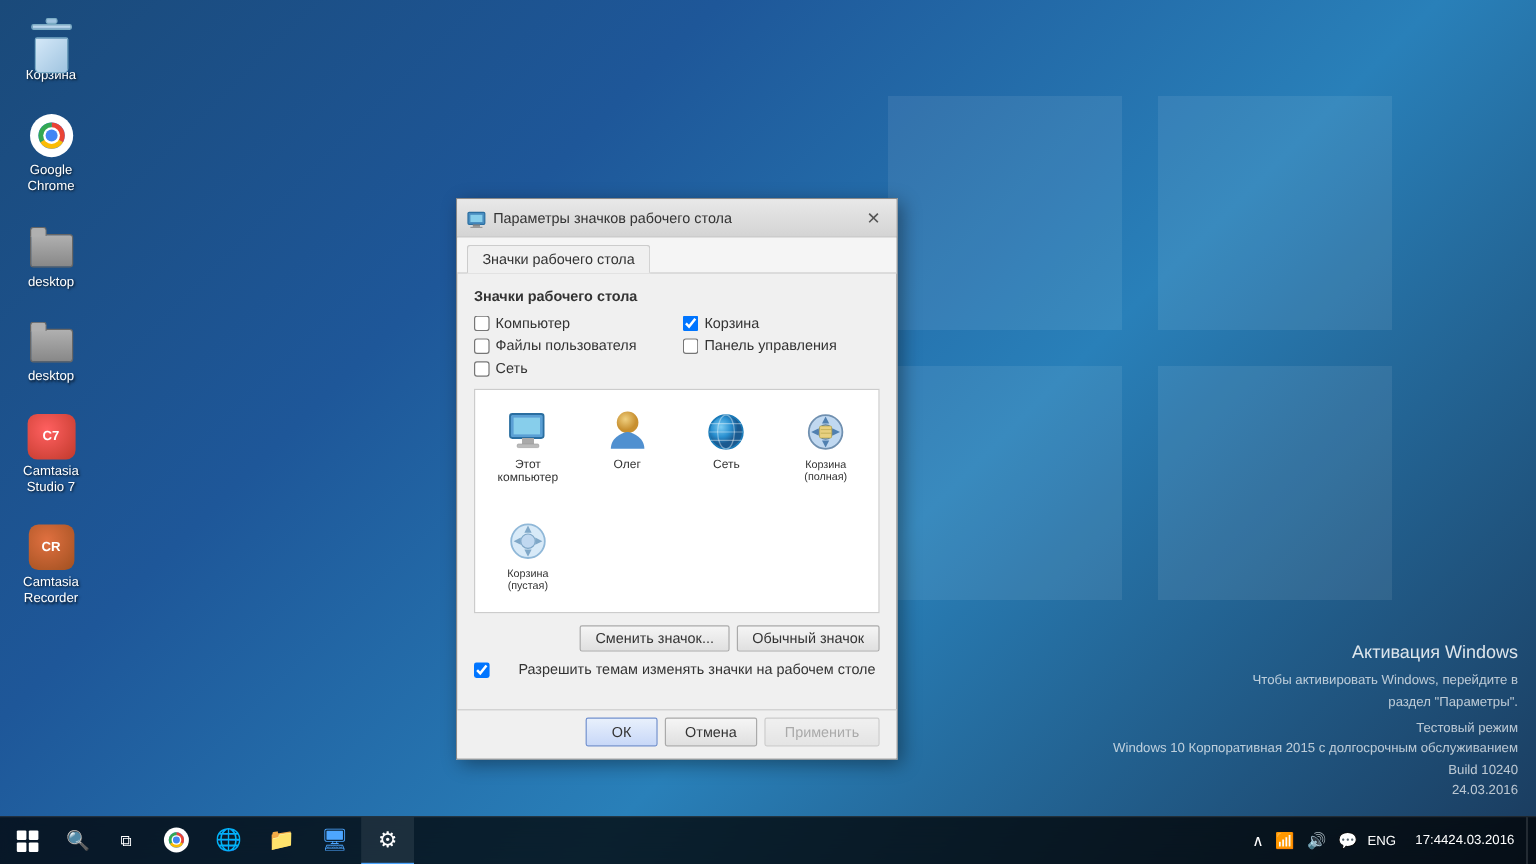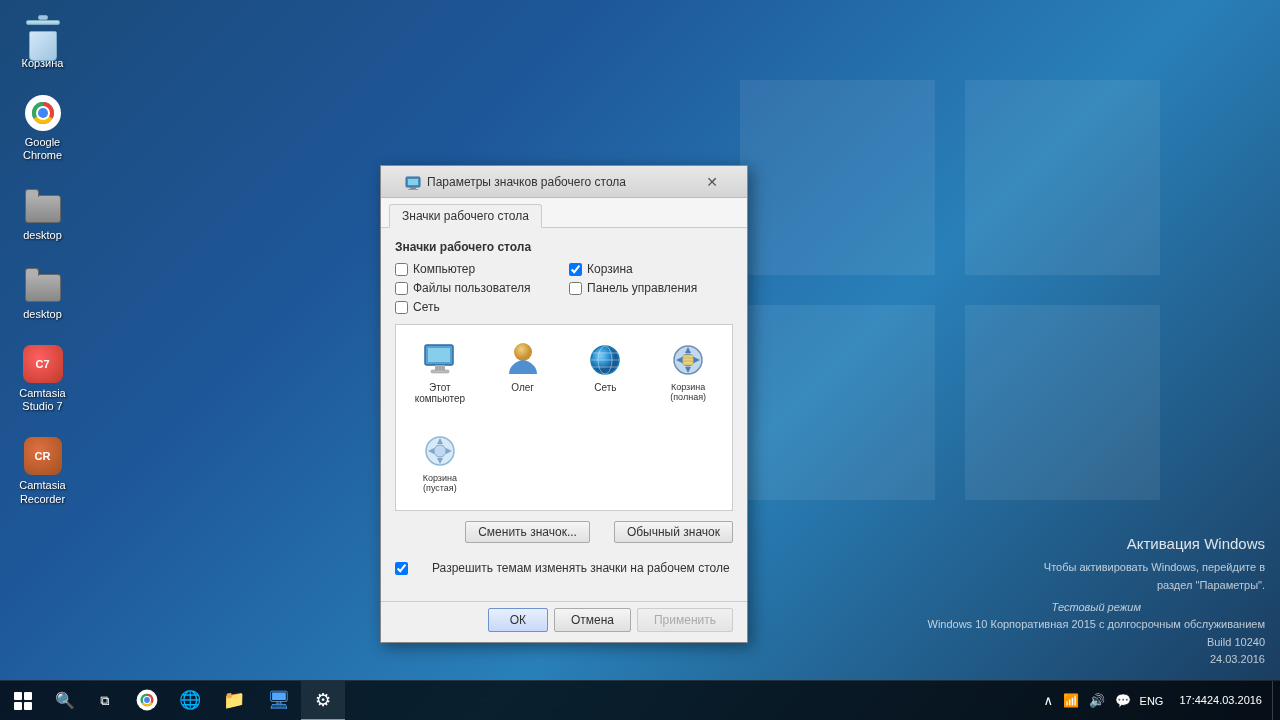--- a/index.html
+++ b/index.html
@@ -243,21 +243,21 @@
       top: 165px;
       left: 380px;
       width: 368px;
       background: #f0f0f0;
       border: 1px solid #888;
       box-shadow: 4px 4px 15px rgba(0,0,0,0.4);
       pointer-events: all;
     }
     .dialog-titlebar {
       background: linear-gradient(to bottom, #e8e8e8, #d4d4d4);
-      padding: 6px 24px;
+      padding: 6px 8px;
       display: flex;
       align-items: center;
       justify-content: space-between;
       border-bottom: 1px solid #bbb;
       height: 32px;
     }
     .dialog-title-left {
       display: flex;
       align-items: center;
       gap: 6px;
@@ -372,22 +372,22 @@
       margin-bottom: 4px;
       display: flex;
       align-items: center;
       justify-content: center;
     }
 
     
     .action-btns {
       display: flex;
       justify-content: flex-end;
-      gap: 24px;
-      margin-bottom: 18px;
+      gap: 6px;
+      margin-bottom: 8px;
     }
     .action-btn {
       padding: 3px 12px;
       font-size: 12px;
       border: 1px solid #aaa;
       background: linear-gradient(to bottom, #f5f5f5, #e0e0e0);
       cursor: pointer;
       border-radius: 2px;
       color: #333;
     }
@@ -527,21 +527,21 @@
       </div>
       <span class="icon-label">Camtasia Recorder</span>
     </div>
 
   </div>
 
   <div class="activation-text">
     <div class="act-title">Активация Windows</div>
     <div>Чтобы активировать Windows, перейдите в</div>
     <div>раздел "Параметры".</div>
-    <div style="text-align:center;margin-top:4px;font-style:italic;">
+    <div style="text-align:right;margin-top:4px;">
       <span>Тестовый режим</span>
     </div>
     <div>Windows 10 Корпоративная 2015 с долгосрочным обслуживанием</div>
     <div>Build 10240</div>
     <div>24.03.2016</div>
   </div>
 
   <div class="dialog">
 
     <div class="dialog-titlebar">

